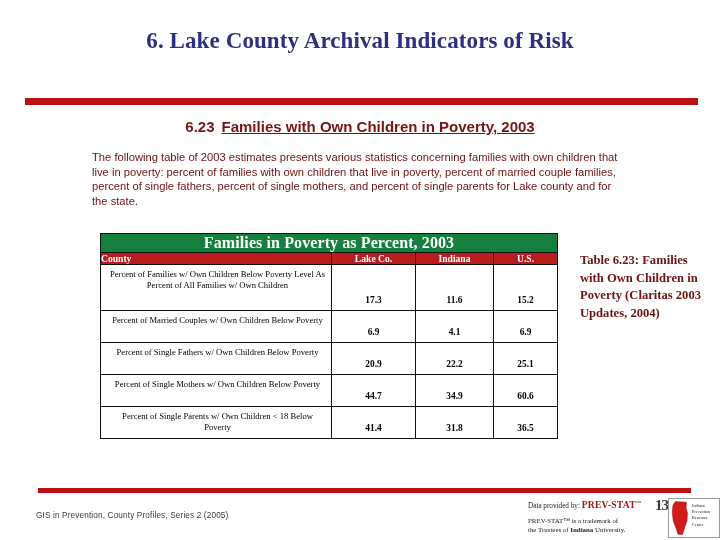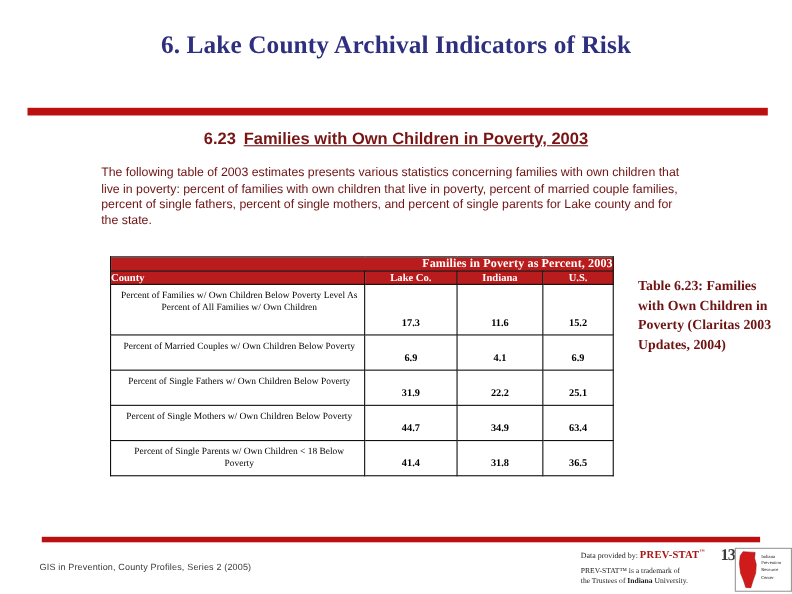--- a/index.html
+++ b/index.html
@@ -99,26 +99,26 @@
     border-collapse: collapse;
     width: 458px;
     table-layout: fixed;
     font-family: "Liberation Serif", serif;
   }
   table.data td, table.data th {
     border: 1px solid #101010;
     padding: 0;
   }
   .hdr-band td {
-    background: #b91c1c;
+    background: #15803d;
     color: #ffffff;
     font-weight: bold;
-    font-size: 11px;
+    font-size: 16px;
     padding: 4px 6px 4px 8px;
-    text-align: right;
+    text-align: center;
     letter-spacing: .1px;
   }
   .hdr-cols td {
     background: #b91c1c;
     color: #ffffff;
     font-weight: bold;
     font-size: 9.6px;
     padding: 4px 6px 4px 8px;
   }
   .hdr-cols td.lbl { text-align: left; }
@@ -289,30 +289,30 @@
 
         <tr class="drow" style="height:32px">
           <td class="rowlabel">Percent of Married Couples w/ Own Children Below Poverty</td>
           <td class="val">6.9</td>
           <td class="val">4.1</td>
           <td class="val">6.9</td>
         </tr>
 
         <tr class="drow" style="height:32px">
           <td class="rowlabel">Percent of Single Fathers w/ Own Children Below Poverty</td>
-          <td class="val">31.9</td>
+          <td class="val">20.9</td>
           <td class="val">22.2</td>
           <td class="val">25.1</td>
         </tr>
 
         <tr class="drow" style="height:32px">
           <td class="rowlabel">Percent of Single Mothers w/ Own Children Below Poverty</td>
           <td class="val">44.7</td>
           <td class="val">34.9</td>
-          <td class="val">63.4</td>
+          <td class="val">60.6</td>
         </tr>
 
         <tr class="drow" style="height:32px">
           <td class="rowlabel">Percent of Single Parents w/ Own Children &lt; 18 Below Poverty</td>
           <td class="val">41.4</td>
           <td class="val">31.8</td>
           <td class="val">36.5</td>
         </tr>
       </tbody>
     </table>

